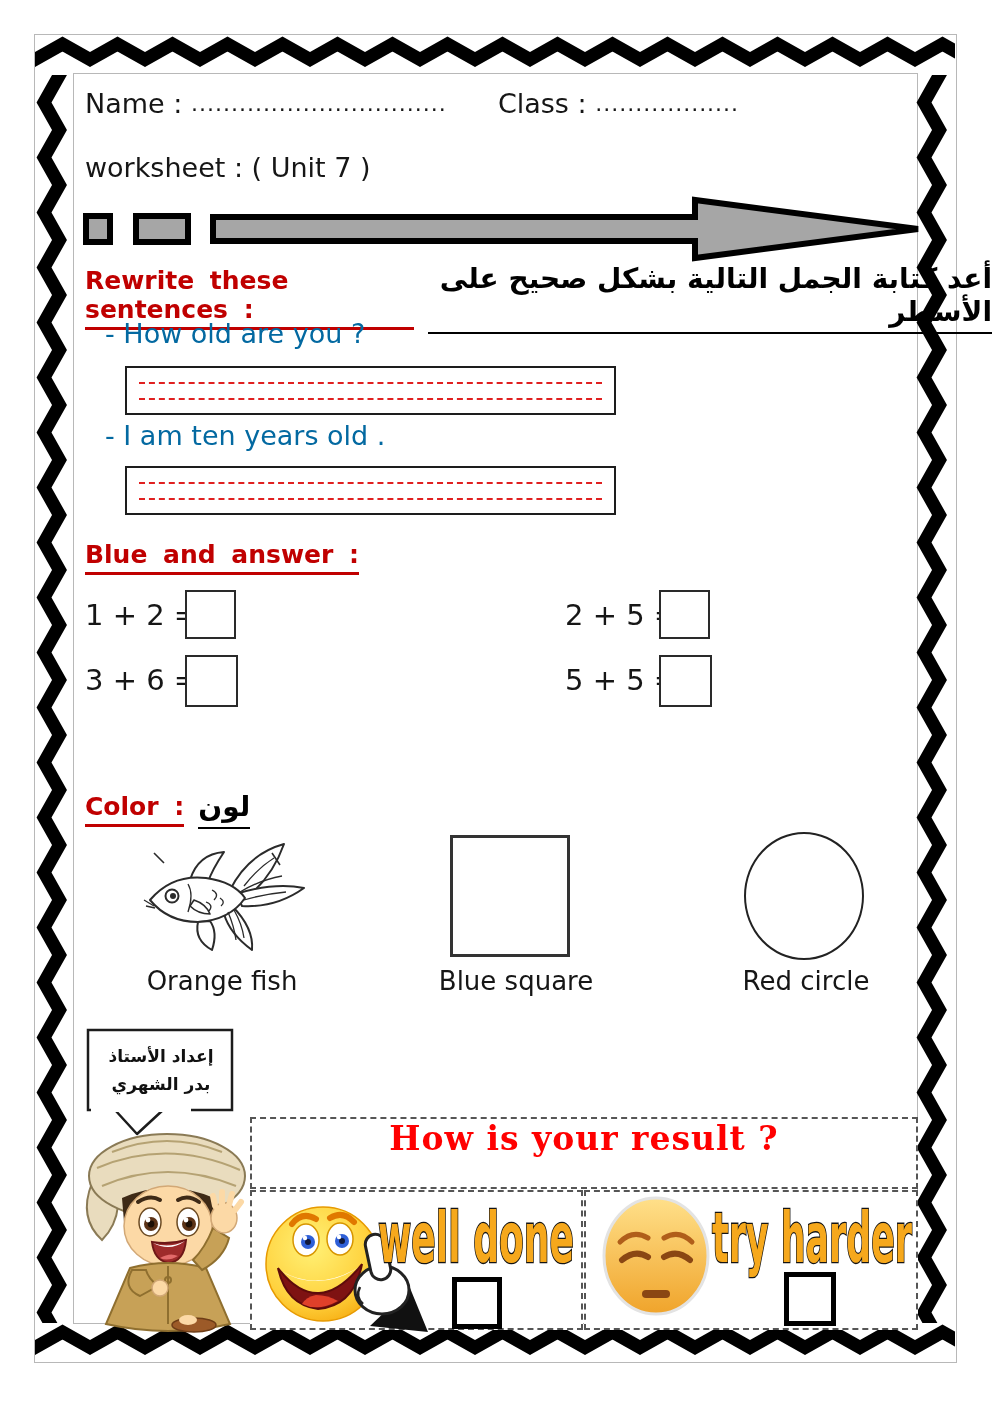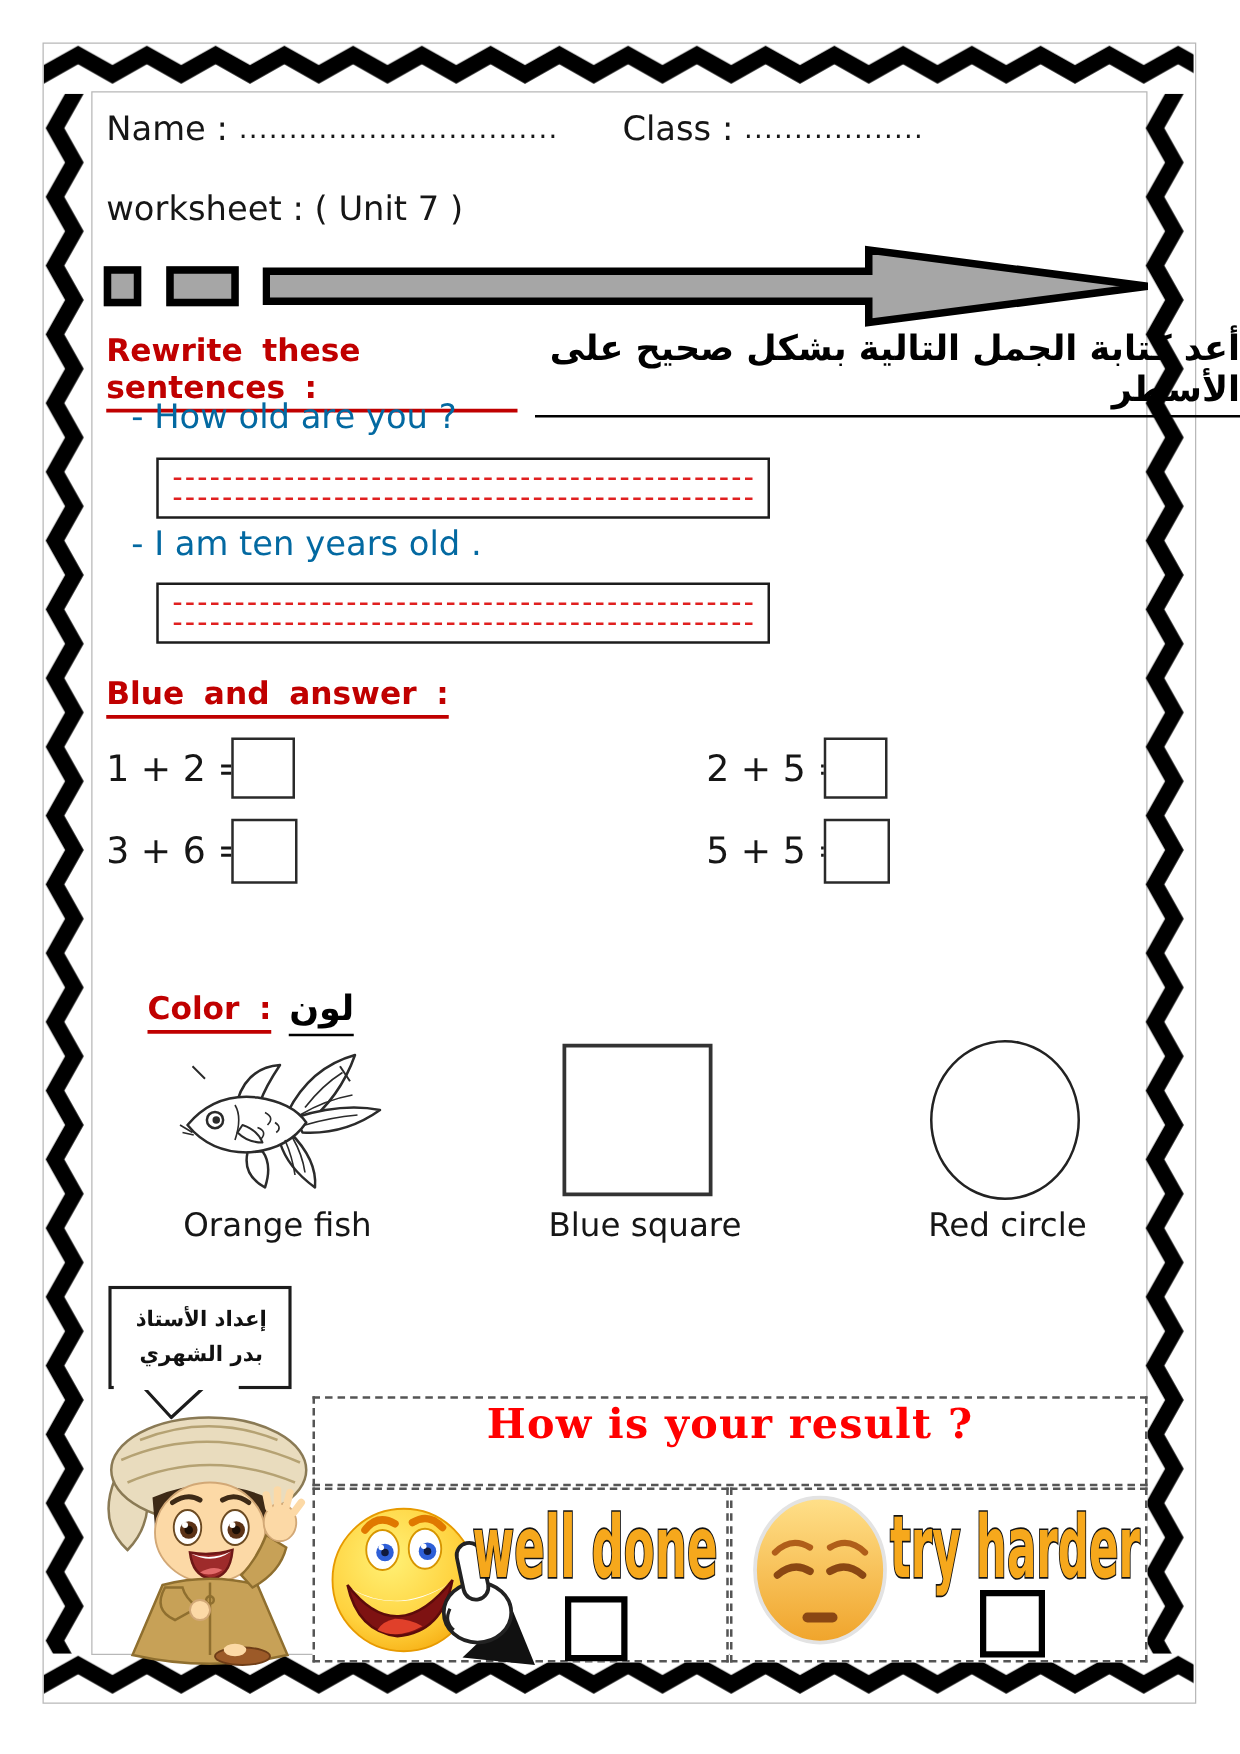--- a/index.html
+++ b/index.html
@@ -117,21 +117,21 @@
 
   <div class="abs mathrow" style="left:565px;top:598px;">2 + 5 =</div>
   <div class="mathbox" style="left:659px;top:590px;width:47px;height:45px;"></div>
 
   <div class="abs mathrow" style="left:85px;top:663px;">3 + 6 =</div>
   <div class="mathbox" style="left:185px;top:655px;width:49px;height:48px;"></div>
 
   <div class="abs mathrow" style="left:565px;top:663px;">5 + 5 =</div>
   <div class="mathbox" style="left:659px;top:655px;width:49px;height:48px;"></div>
 
-  <div class="abs headrow" style="left:85px;top:790px;margin-left:33px;">
+  <div class="abs headrow" style="left:85px;top:790px;">
     <span class="head-en">Color :</span>
     <span class="head-ar">لون</span>
   </div>
 
   <svg class="abs" style="left:132px;top:838px;" width="185" height="130" viewBox="0 0 185 130">
     <g fill="#fff" stroke="#2b2b2b" stroke-width="2" stroke-linejoin="round">
       <path d="M98,52 Q116,16 152,6 Q140,40 112,62 Z"></path>
       <path d="M22,15 l10,10 M140,15 l8,12" stroke-width="1.6" fill="none"></path>
       <path d="M104,56 Q142,44 172,50 Q144,70 110,68 Z"></path>
       <path d="M100,68 Q122,90 120,112 Q98,96 92,76 Z"></path>

